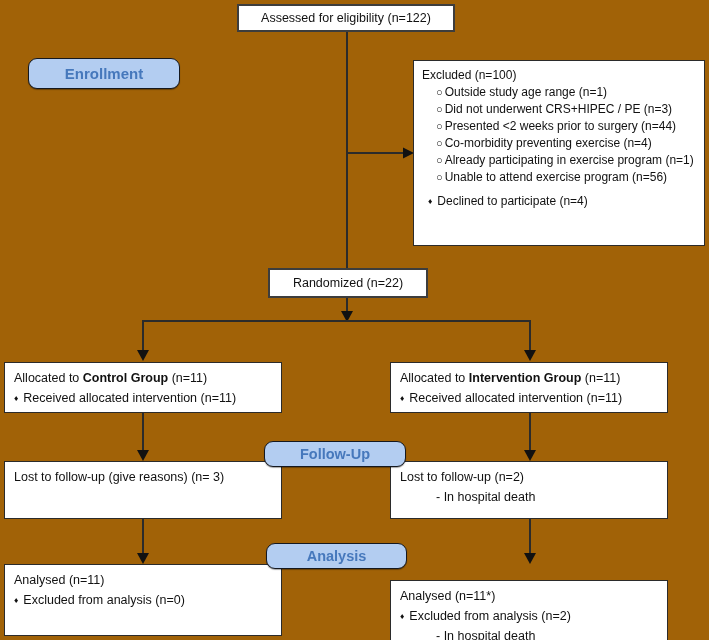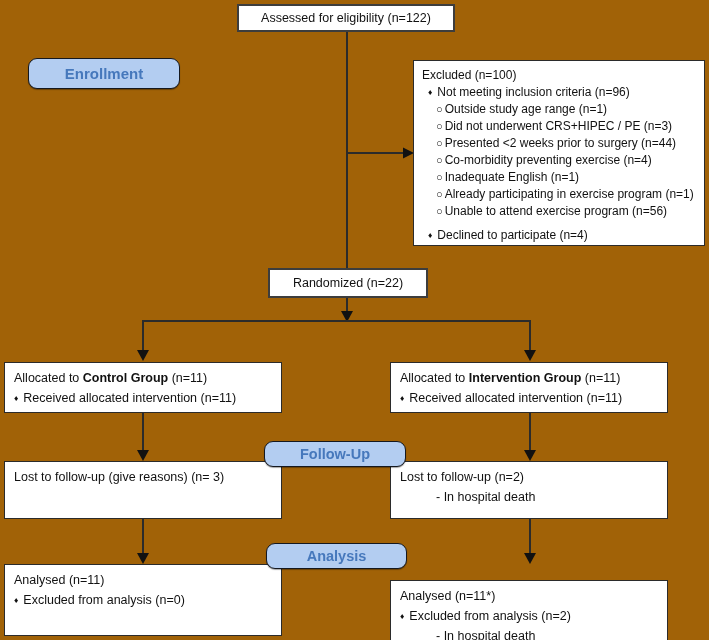--- a/index.html
+++ b/index.html
@@ -68,37 +68,31 @@
   <div class="box center thick" style="left:237px;top:4px;width:218px;height:28px;z-index:2;">
     <span>Assessed for eligibility (n=122)</span>
   </div>
 
   <div class="stage" style="left:28px;top:58px;width:152px;height:31px;font-size:15px;">
     <span>Enrollment</span>
   </div>
 
   <div class="box excl" style="left:413px;top:60px;width:292px;height:186px;z-index:2;">
     <div class="title">Excluded (n=100)</div>
-    <div class="bline main">
-      <span class="diam">♦</span><span>Not meeting inclusion criteria (n=96)</span>
-    </div>
     <div class="bline subline">
       <span class="circ">○</span><span>Outside study age range (n=1)</span>
     </div>
     <div class="bline subline">
       <span class="circ">○</span><span>Did not underwent CRS+HIPEC / PE (n=3)</span>
     </div>
     <div class="bline subline">
       <span class="circ">○</span><span>Presented &lt;2 weeks prior to surgery (n=44)</span>
     </div>
     <div class="bline subline">
       <span class="circ">○</span><span>Co-morbidity preventing exercise (n=4)</span>
-    </div>
-    <div class="bline subline">
-      <span class="circ">○</span><span>Inadequate English (n=1)</span>
     </div>
     <div class="bline subline">
       <span class="circ">○</span><span>Already participating in exercise program (n=1)</span>
     </div>
     <div class="bline subline">
       <span class="circ">○</span><span>Unable to attend exercise program (n=56)</span>
     </div>
     <div class="gap"></div>
     <div class="bline main">
       <span class="diam">♦</span><span>Declined to participate (n=4)</span>

